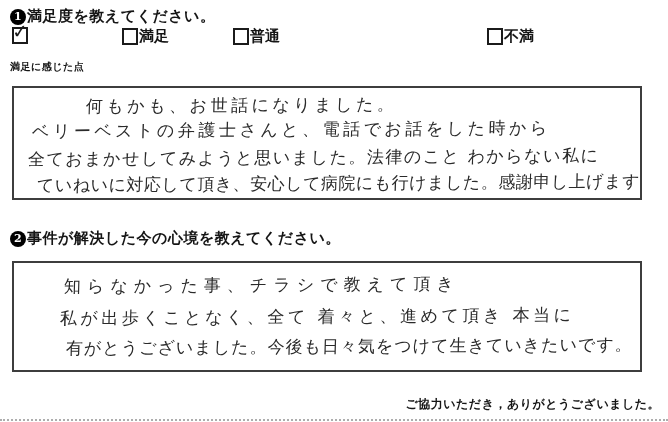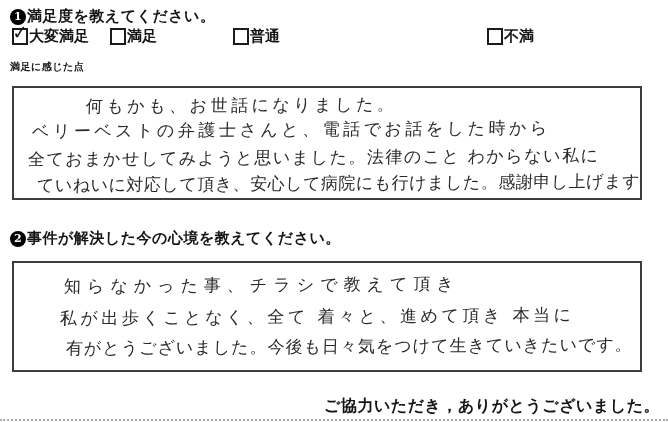--- a/index.html
+++ b/index.html
@@ -47,21 +47,21 @@
     position: absolute;
     top: 0;
     display: flex;
     align-items: center;
     font-size: 15px;
     font-weight: 700;
     white-space: nowrap;
     cursor: default;
   }
   .opt-0 { left: 12px; }
-  .opt-1 { left: 110px; }
+  .opt-1 { left: 122px; }
   .opt-2 { left: 233px; }
   .opt-3 { left: 335px; }
   .opt-4 { left: 487px; text-align: center; }
   .cb {
     position: relative;
     width: 12px;
     height: 13px;
     border: 2px solid #1b1b1b;
     margin-right: 1px;
     box-sizing: content-box;
@@ -117,21 +117,21 @@
   .b1-l4 { top: 86px; left: 23px; letter-spacing: 0.5px; }
   .b2-l1 { top: 12px; left: 50px; letter-spacing: 6px; }
   .b2-l2 { top: 44px; left: 46px; letter-spacing: 3.5px; }
   .b2-l3 { top: 74px; left: 52px; letter-spacing: 1px; }
 
   
   .footer-note {
     position: absolute;
     top: 396px;
     right: 8px;
-    font-size: 16px;
+    font-size: 12px;
     font-weight: 700;
     letter-spacing: 0.5px;
   }
   .perforation {
     position: absolute;
     left: 0;
     right: 0;
     bottom: 1px;
     border-top: 2px dotted #adadad;
   }
@@ -144,21 +144,20 @@
   <div class="q-header q1-header">
     <span class="circle-num">1</span>
     <span>満足度を教えてください。</span>
   </div>
 
   <div class="options">
     <div class="opt opt-0">
       <span class="cb">
         <span class="check">✓</span>
       </span>
-      <span>大変満足</span>
     </div>
     <div class="opt opt-1">
       <span class="cb"></span>
       <span>満足</span>
     </div>
     <div class="opt opt-2">
       <span class="cb"></span>
       <span>普通</span>
     </div>
     <div class="opt opt-4">

